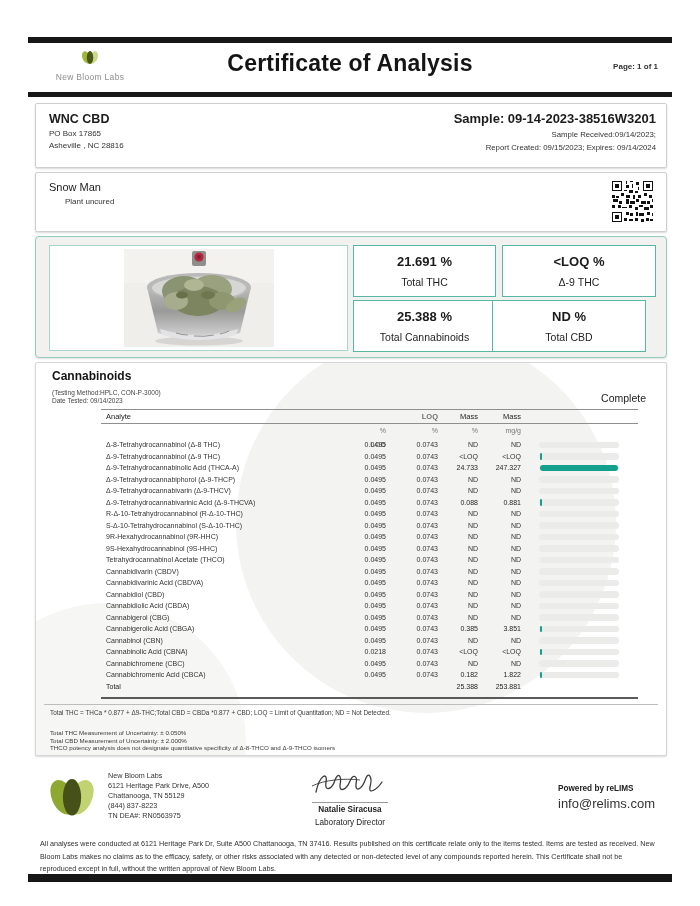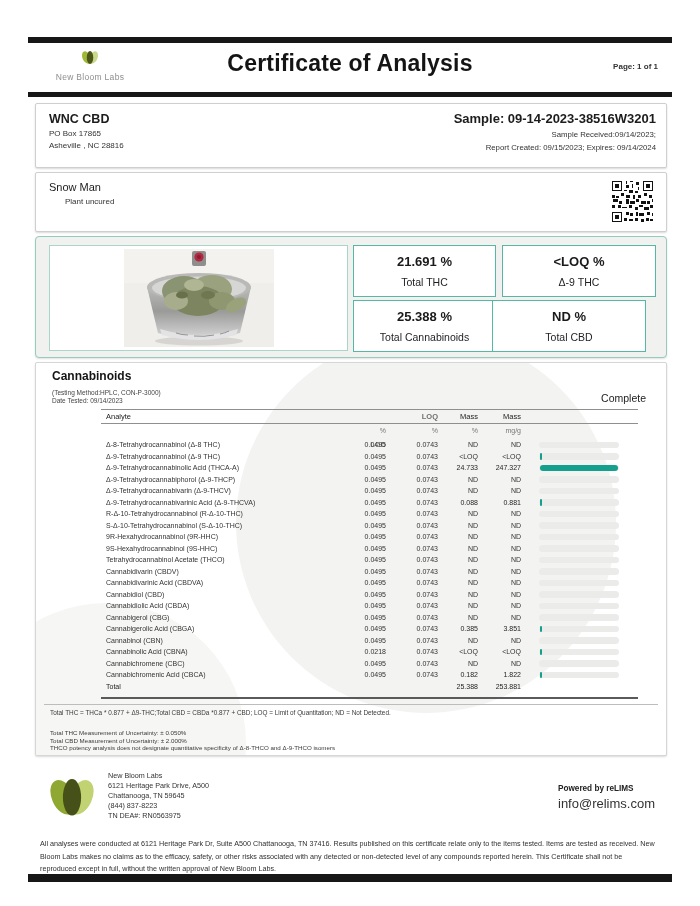--- a/index.html
+++ b/index.html
@@ -503,23 +503,32 @@
   </div>
 
   <svg class="abs" style="left:46px;top:770px;" width="52" height="52" viewBox="0 0 40 40">
     <ellipse cx="13" cy="21" rx="8.5" ry="14" transform="rotate(-24 13 21)" fill="#8ea832"></ellipse>
     <ellipse cx="27" cy="21" rx="8.5" ry="14" transform="rotate(24 27 21)" fill="#c0d271"></ellipse>
     <ellipse cx="20" cy="21" rx="7" ry="14" fill="#46511a"></ellipse>
   </svg>
   <div class="foot-lab">
     <div class="fl-name">New Bloom Labs</div>
     <div>6121 Heritage Park Drive, A500</div>
-    <div>Chattanooga, TN 59645</div>
+    <div>Chattanooga, TN 55129</div>
     <div>(844) 837-8223</div>
     <div>TN DEA#: RN0563975</div>
+  </div>
+  <div class="sig-block">
+    <svg width="92" height="30" viewBox="0 0 92 30">
+      <path d="M12 24 C 16 6, 24 4, 22 14 C 20 24, 28 22, 31 12 C 34 4, 38 7, 36 17 C 35 24, 42 23, 46 13 C 49 6, 54 7, 52 16 C 51 23, 57 24, 62 10 C 64 4, 69 8, 66 19 C 64 26, 72 23, 78 14" stroke="#3c3c3c" stroke-width="1.3" fill="none" stroke-linecap="round"></path>
+      <path d="M8 18 C 20 12, 40 10, 56 12" stroke="#3c3c3c" stroke-width=".9" fill="none"></path>
+    </svg>
+    <div class="sig-line"></div>
+    <div class="sig-name">Natalie Siracusa</div>
+    <div class="sig-title">Laboratory Director</div>
   </div>
   <div class="powered">
     <div class="p1">Powered by reLIMS</div>
     <div class="p2">info@relims.com</div>
   </div>
 
   <div class="disclaimer">All analyses were conducted at 6121 Heritage Park Dr, Suite A500 Chattanooga, TN 37416. Results published on this certificate relate only to the items tested. Items are tested as received. New Bloom Labs makes no claims as to the efficacy, safety, or other risks associated with any detected or non-detected level of any compounds reported herein. This Certificate shall not be reproduced except in full, without the written approval of New Bloom Labs.</div>
 
   <div class="blackbar" style="top:874px;height:8px;"></div>
 </div>

